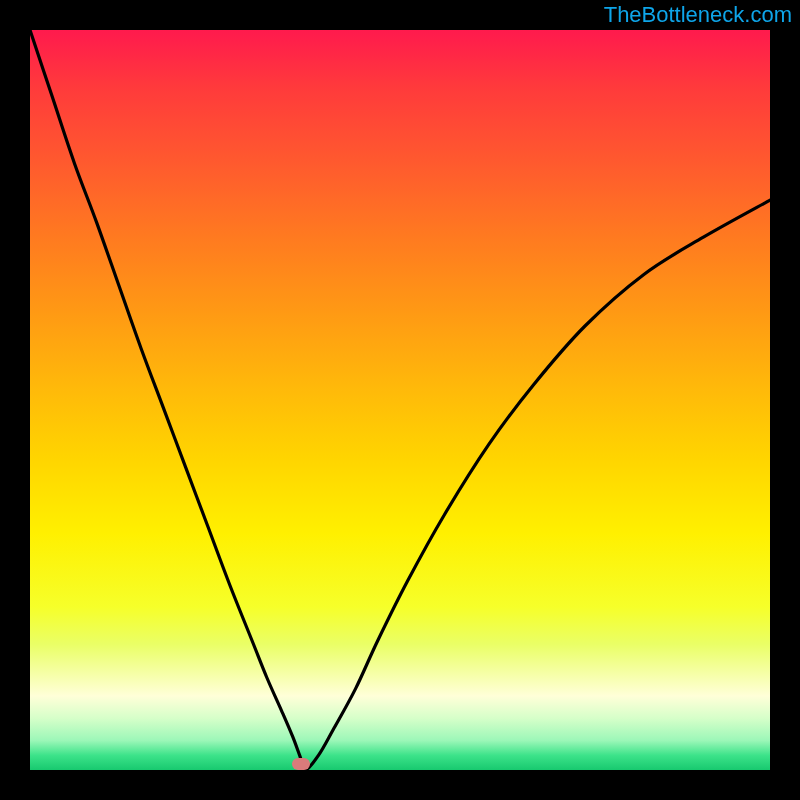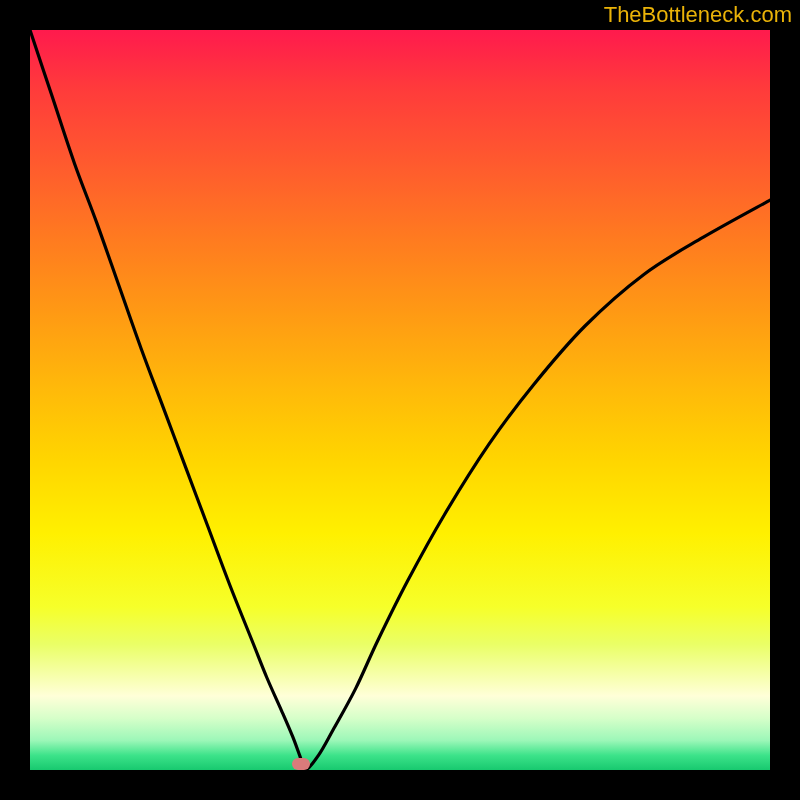--- a/index.html
+++ b/index.html
@@ -47,21 +47,21 @@
     width: 740px;
     height: 740px;
   }
   .watermark {
     position: absolute;
     top: 2px;
     right: 8px;
     font-family: Arial, Helvetica, sans-serif;
     font-size: 22px;
     font-weight: 500;
-    color: #eab308;
+    color: #0ea5e9;
     letter-spacing: 0px;
     user-select: none;
   }
   .marker {
     position: absolute;
     width: 18px;
     height: 12px;
     border-radius: 6px;
     background: #d97b7b;
   }

